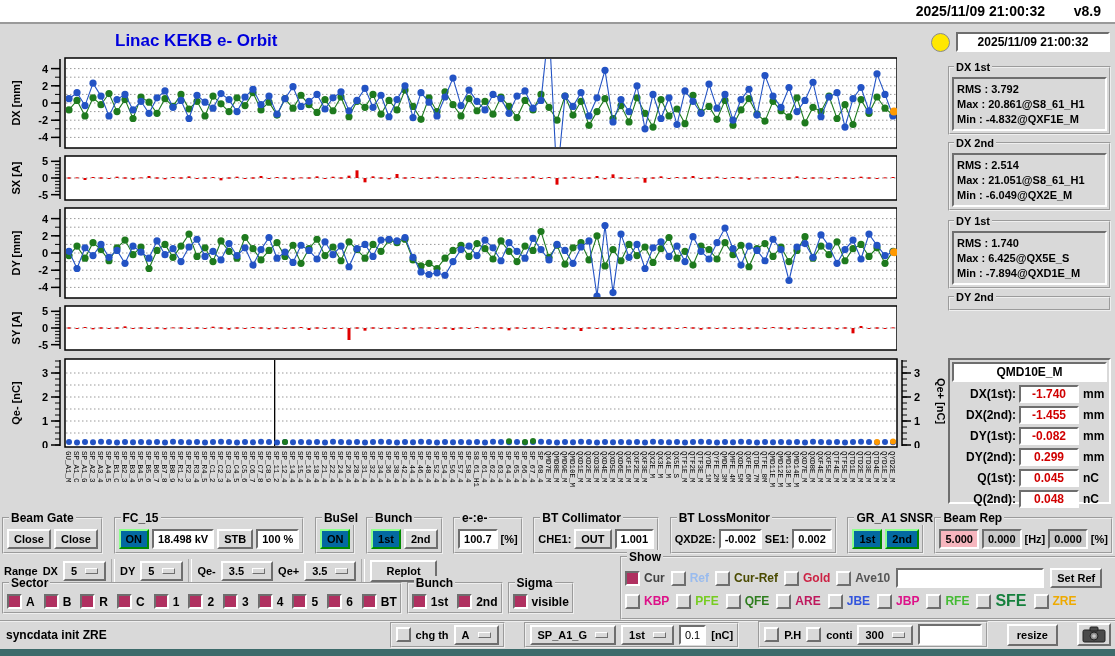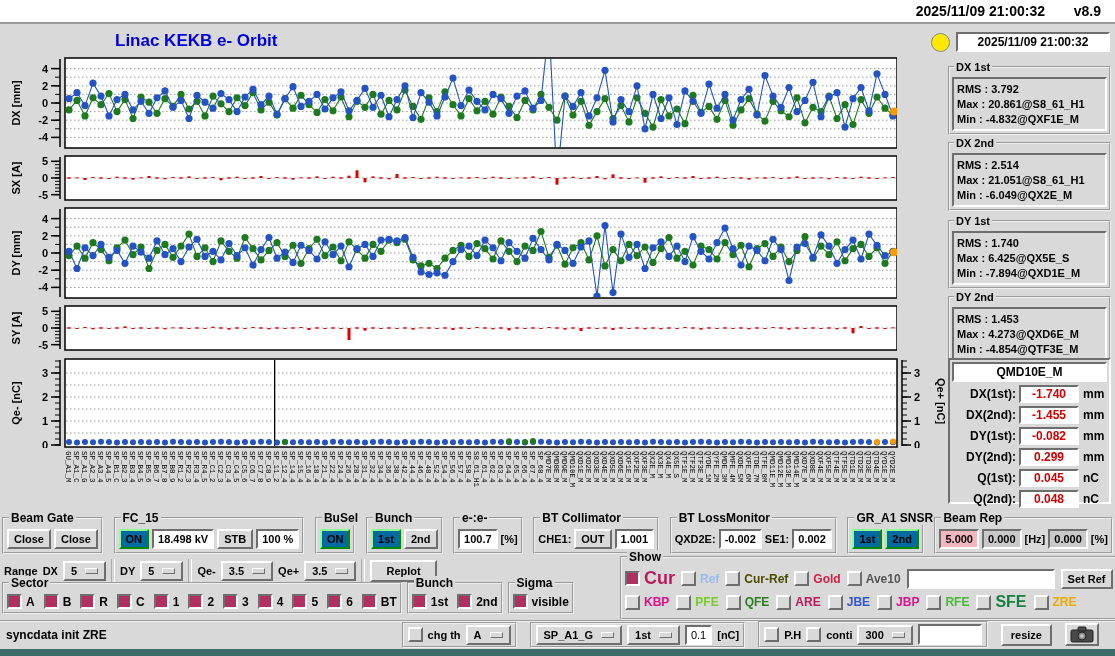--- a/index.html
+++ b/index.html
@@ -66,21 +66,21 @@
   #rangerow .sep{width:2px;height:24px;border-left:1px solid #aaa;border-right:1px solid #fff;}
   #sectorrow{position:absolute;left:2px;top:582px;display:flex;gap:5px;align-items:flex-start;}
   #showbox{position:absolute;left:620px;top:556px;width:490px;height:47px;}
   #show-r1{display:flex;align-items:center;gap:6px;}
   #show-r2{display:flex;align-items:center;gap:7px;margin-top:4px;}
   #show-input{width:138px;height:14px;background:#fff;border:2px solid;border-color:#6e6e6e #fff #fff #6e6e6e;
               font:bold 11px "Liberation Sans",sans-serif;padding:1px 3px;}
   #statusrow{position:absolute;left:0;top:620px;width:1115px;height:27px;border-top:2px groove #efefef;
              display:flex;align-items:center;box-sizing:border-box;}
   #status-msg{margin-left:6px;font:bold 12px "Liberation Sans",sans-serif;color:#000000;}
-  #status-right{margin-left:auto;margin-right:16px;display:flex;align-items:center;gap:13px;}
+  #status-right{margin-left:auto;margin-right:4px;display:flex;align-items:center;gap:19px;}
   .sgrp{display:flex;align-items:center;gap:5px;border:2px groove #efefef;padding:1px 4px;}
   #camera-btn{display:flex;align-items:center;justify-content:center;background:#d9d9d9;
               border:2px solid;border-color:#fff #6e6e6e #6e6e6e #fff;padding:1px 3px;}
   #bottomstrip{position:absolute;left:0;top:649px;width:1115px;height:7px;background:#3d6b6b;}
 </style>
 </head>
 <body>
 
 <div id="app">
   <div id="topbar">
@@ -1148,25 +1148,20 @@
       <div class="statbox gap">
         <span class="lg">DY 1st</span>
         <div class="statinner">
           <div class="statline">RMS :  1.740</div>
           <div class="statline">Max :  6.425@QX5E_S</div>
           <div class="statline">Min :  -7.894@QXD1E_M</div>
         </div>
       </div>
       <div class="statbox">
         <span class="lg">DY 2nd</span>
-        <div class="statinner">
-          <div class="statline">RMS :  1.453</div>
-          <div class="statline">Max :  4.273@QXD6E_M</div>
-          <div class="statline">Min :  -4.854@QTF3E_M</div>
-        </div>
       </div>
     </div>
 
   <div id="monitor">
     <div id="mon-title">QMD10E_M</div>
     <div id="mon-rows">
         <div class="monrow">
           <span class="ml">DX(1st):</span>
           <span class="mv">-1.740</span>
           <span class="mu">mm</span>
@@ -1373,21 +1368,21 @@
         </div>
     </div>
   </div>
 
   <div id="showbox" class="grp">
     <span class="lg">Show</span>
     <div id="show-r1">
       <span id="show-r1-items" style="display:flex;gap:6px;align-items:center">
           <span class="cbitem">
             <span class="cb on"></span>
-            <span class="lbl" style="font-size: 18px; color: #be185d;">Cur</span>
+            <span class="lbl" style="font-size: 12px; color: #404040;">Cur</span>
           </span>
           <span class="cbitem">
             <span class="cb"></span>
             <span class="lbl" style="font-size: 12px; color: rgb(153, 187, 238);">Ref</span>
           </span>
           <span class="cbitem">
             <span class="cb"></span>
             <span class="lbl" style="font-size: 12px; color: rgb(74, 74, 0);">Cur-Ref</span>
           </span>
           <span class="cbitem">

